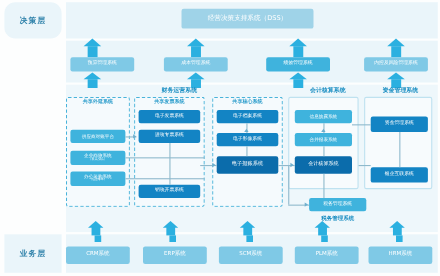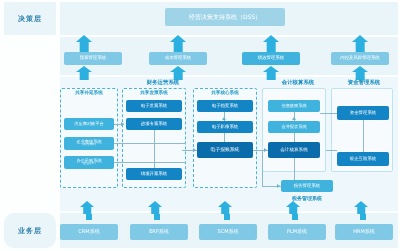--- a/index.html
+++ b/index.html
@@ -83,24 +83,24 @@
        border-top:2px solid transparent;border-bottom:2px solid transparent;
        border-left:3px solid #6fb0cf;}
   .tip-u{border:none;border-left:2px solid transparent;border-right:2px solid transparent;
          border-bottom:3px solid #6fb0cf;}
 </style>
 </head>
 <body>
 
 <div id="stage">
 
-  <div class="layer-label" style="top:2px;height:33px;font-size:7px;">
+  <div class="layer-label" style="top:2px;height:33px;font-size:7px;border-radius:10px;">
     <span>决策层</span>
   </div>
-  <div class="layer-label" style="top:213px;height:35px;font-size:7px;border-radius:10px;">
+  <div class="layer-label" style="top:213px;height:35px;font-size:7px;">
     <span>业务层</span>
   </div>
 
   <div class="layer-band" style="top:2px;height:33px;"></div>
   <div class="layer-band" style="top:37px;height:38px;"></div>
   <div class="layer-band band-acct" style="top:77px;height:134px;"></div>
   <div class="layer-band band-biz" style="top:213px;height:35px;"></div>
 
   <div class="node n-pale" style="left:165px;top:8px;width:120px;height:18px;font-size:6px;">
     <span>经营决策支持系统（DSS）</span>

